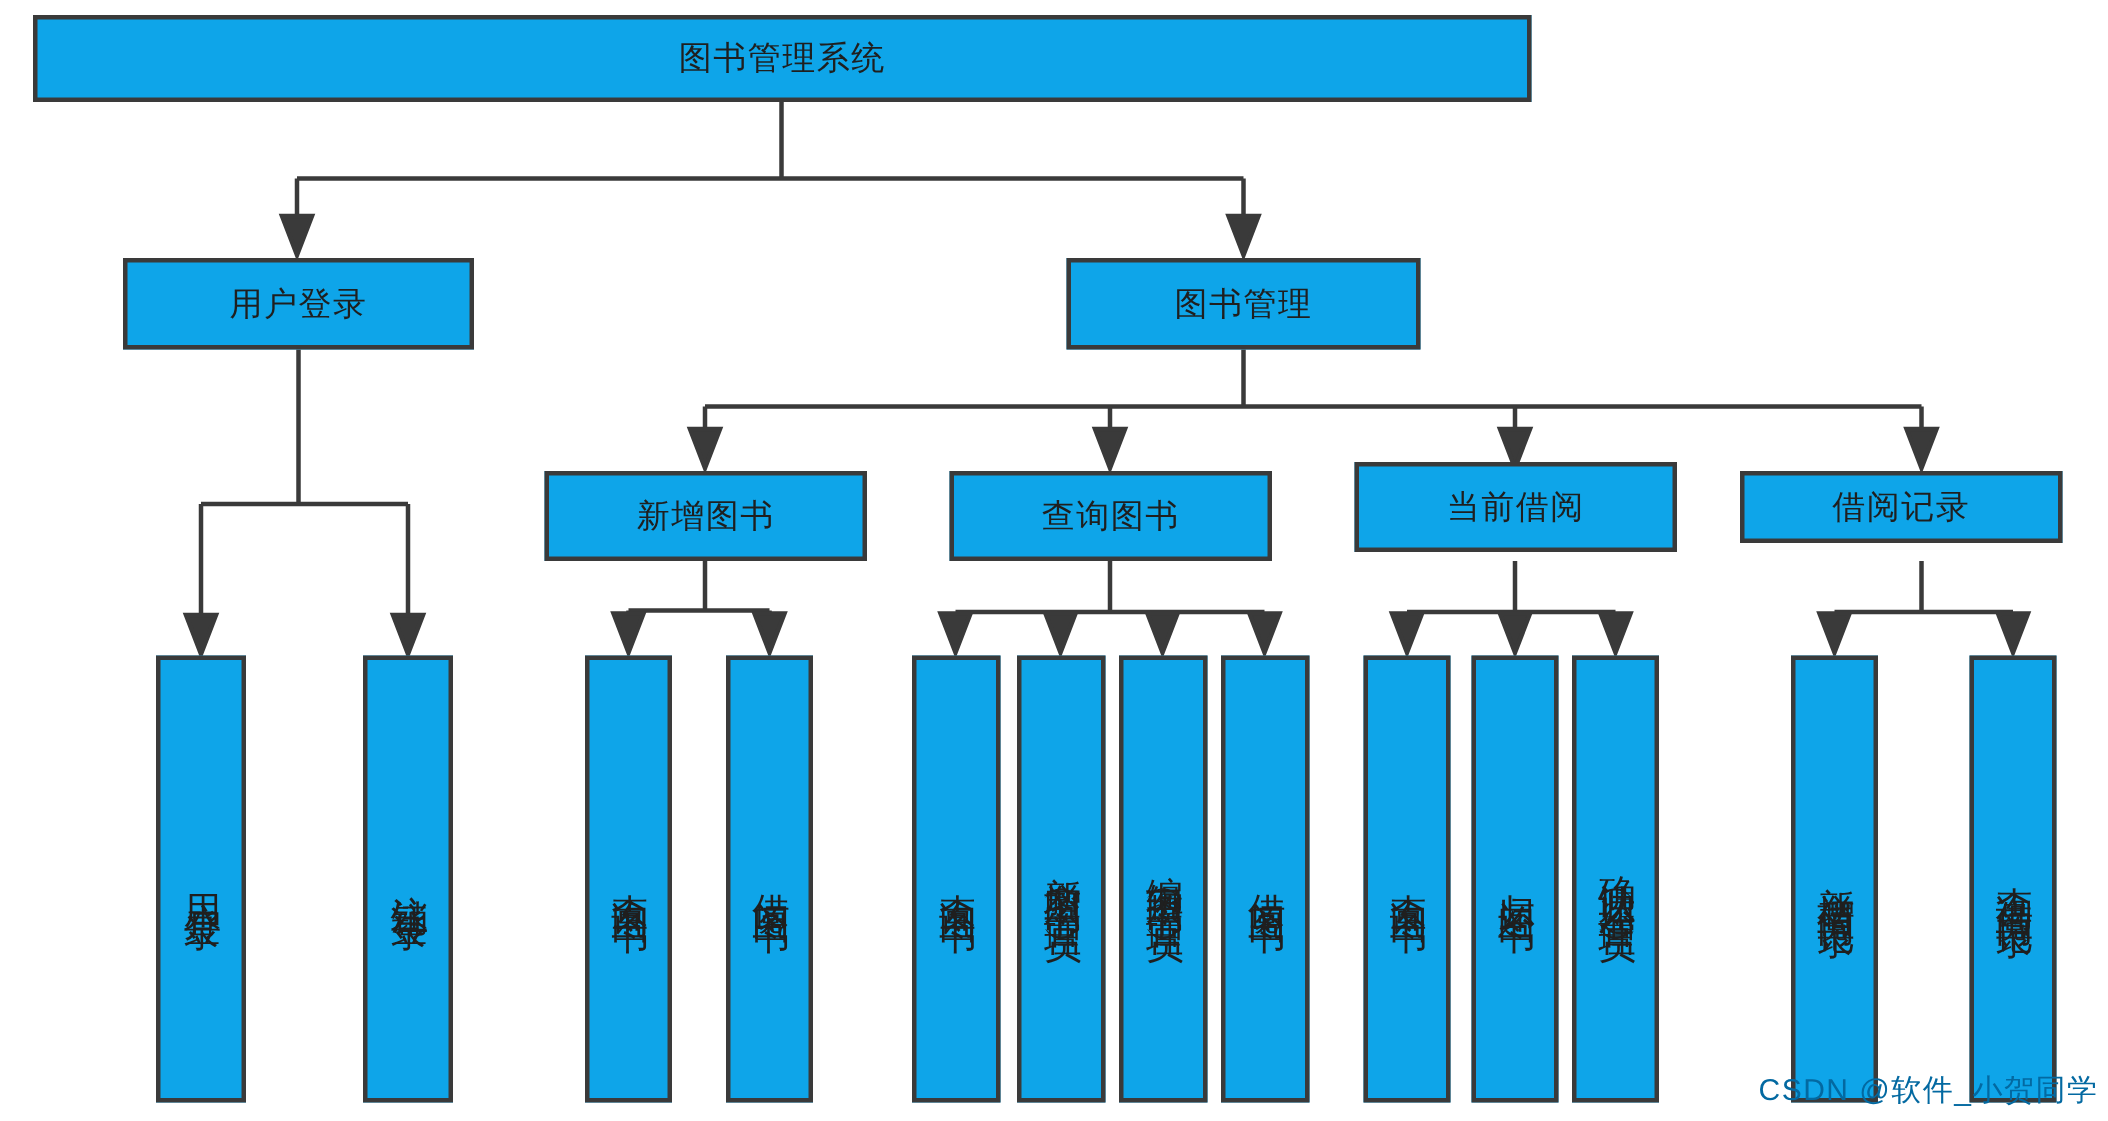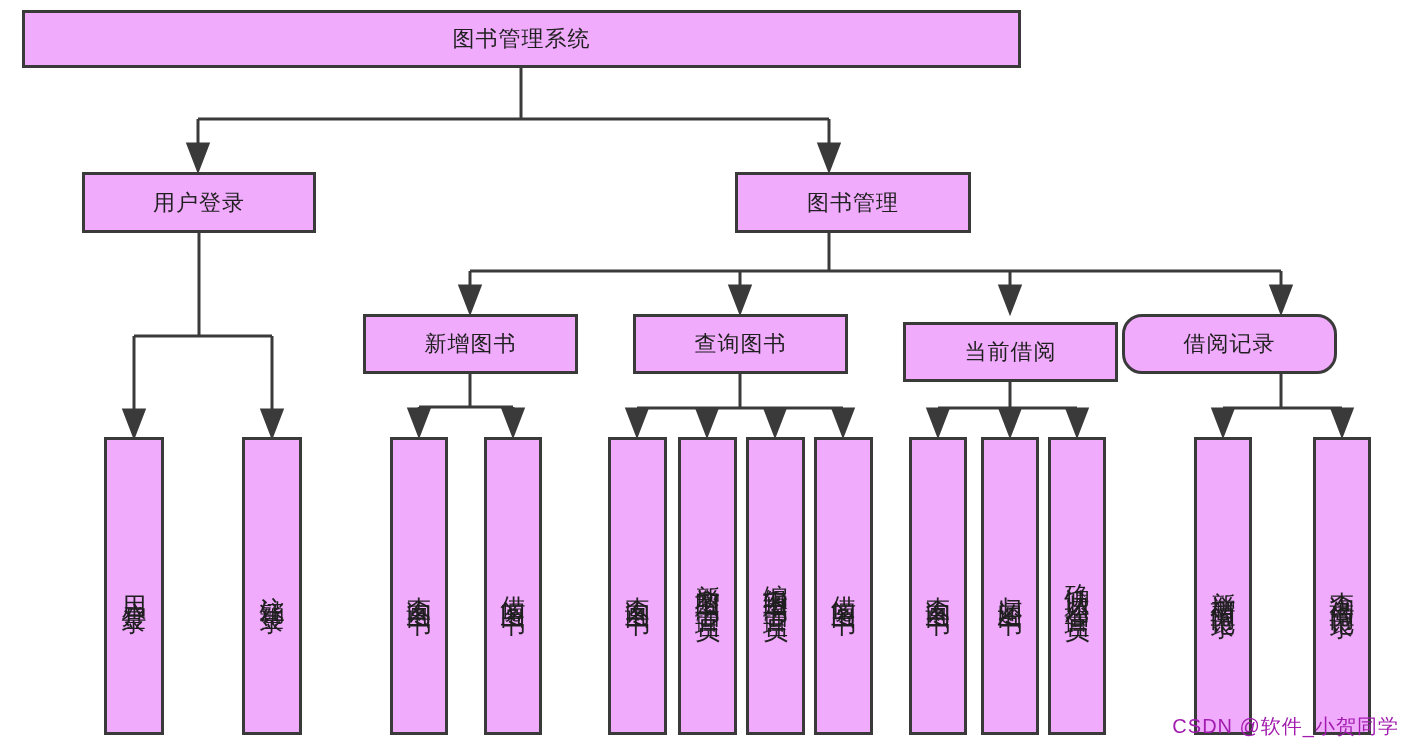--- a/index.html
+++ b/index.html
@@ -9,21 +9,21 @@
     font-family: "Liberation Sans", "DejaVu Sans", sans-serif;
     position: relative;
     overflow: hidden;
   }
   .stage { position: absolute; inset: 0; width: 1405px; height: 747px; }
   svg.wires { position: absolute; left: 0; top: 0; z-index: 1; }
   .node {
     position: absolute;
     box-sizing: border-box;
     border: 3px solid #3a3a3a;
-    background: #f0abfc;
+    background: #0ea5e9;
     display: flex;
     align-items: center;
     justify-content: center;
     color: #1f1f1f;
     z-index: 2;
   }
   .node.h { font-size: 22px; letter-spacing: 1px; }
   .node.root { font-size: 22px; }
   .leaf span {
     writing-mode: vertical-rl;
@@ -31,21 +31,21 @@
     font-size: 25px;
     letter-spacing: 5px;
     line-height: 1;
     white-space: nowrap;
   }
   .watermark {
     position: absolute;
     right: 6px;
     bottom: 7px;
     font-size: 20px;
-    color: #a21caf;
+    color: #0369a1;
     z-index: 3;
     letter-spacing: 1px;
   }
 </style>
 </head>
 <body>
 
 <div class="stage">
 
   <svg class="wires" width="1405" height="747" viewBox="0 0 1405 747" fill="#3a3a3a" stroke="#3a3a3a" stroke-width="3">
@@ -111,26 +111,26 @@
       <path d="M1281 374 V408" fill="none"></path>
       <path d="M1223 408 H1342" fill="none"></path>
       <polygon points="1213,409 1233,409 1223,435"></polygon>
       <polygon points="1332,409 1352,409 1342,435"></polygon>
     </g>
   </svg>
 
   <div class="node h root" style="left:22px; top:10px; width:999px; height:58px;">图书管理系统</div>
 
   <div class="node h" style="left:82px; top:172px; width:234px; height:61px;">用户登录</div>
-  <div class="node h" style="left:735px; top:172px; width:236px; height:61px;">图书管理</div>
+  <div class="node h" style="left:711px; top:172px; width:236px; height:61px;">图书管理</div>
 
   <div class="node h" style="left:363px; top:314px; width:215px; height:60px;">新增图书</div>
   <div class="node h" style="left:633px; top:314px; width:215px; height:60px;">查询图书</div>
-  <div class="node h" style="left:903px; top:322px; width:215px; height:60px;">当前借阅</div>
-  <div class="node h" style="left:1122px; top:314px; width:215px; height:60px;border-radius:20px;">借阅记录</div>
+  <div class="node h" style="left:903px; top:308px; width:215px; height:60px;">当前借阅</div>
+  <div class="node h" style="left:1160px; top:314px; width:215px; height:48px;">借阅记录</div>
 
   <div class="node leaf" style="left:104px; top:437px; width:60px; height:298px;">
     <span>用户登录</span>
   </div>
   <div class="node leaf" style="left:242px; top:437px; width:60px; height:298px;">
     <span>注销登录</span>
   </div>
 
   <div class="node leaf" style="left:390px; top:437px; width:58px; height:298px;">
     <span>查询图书</span>

